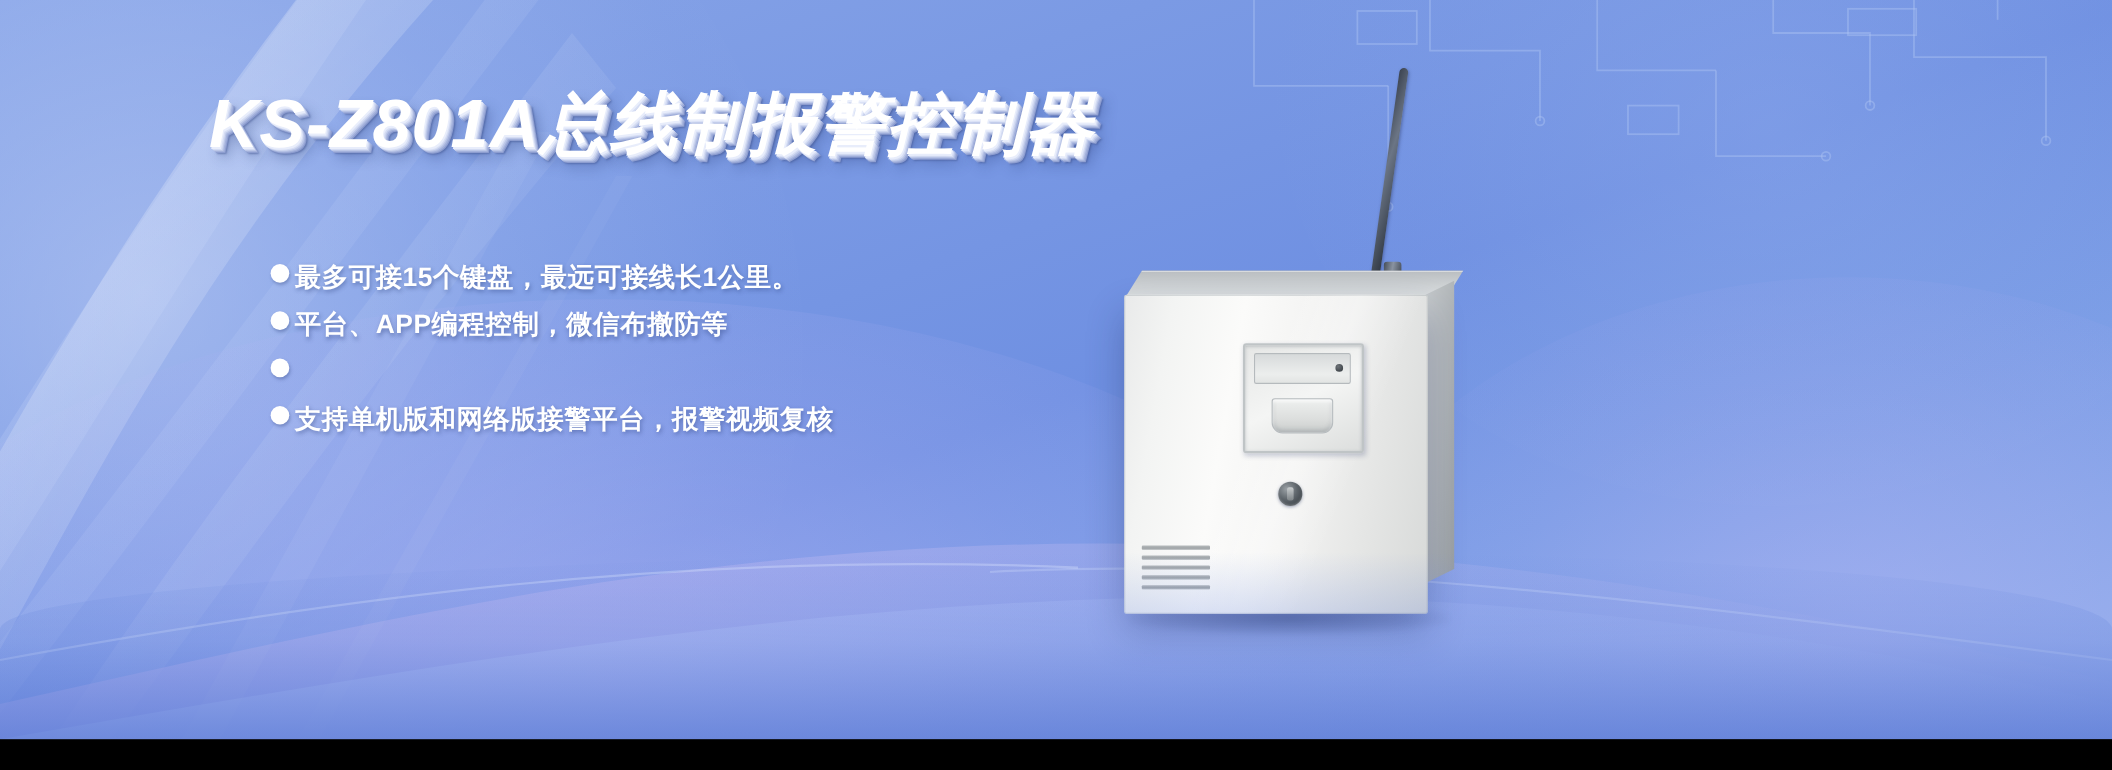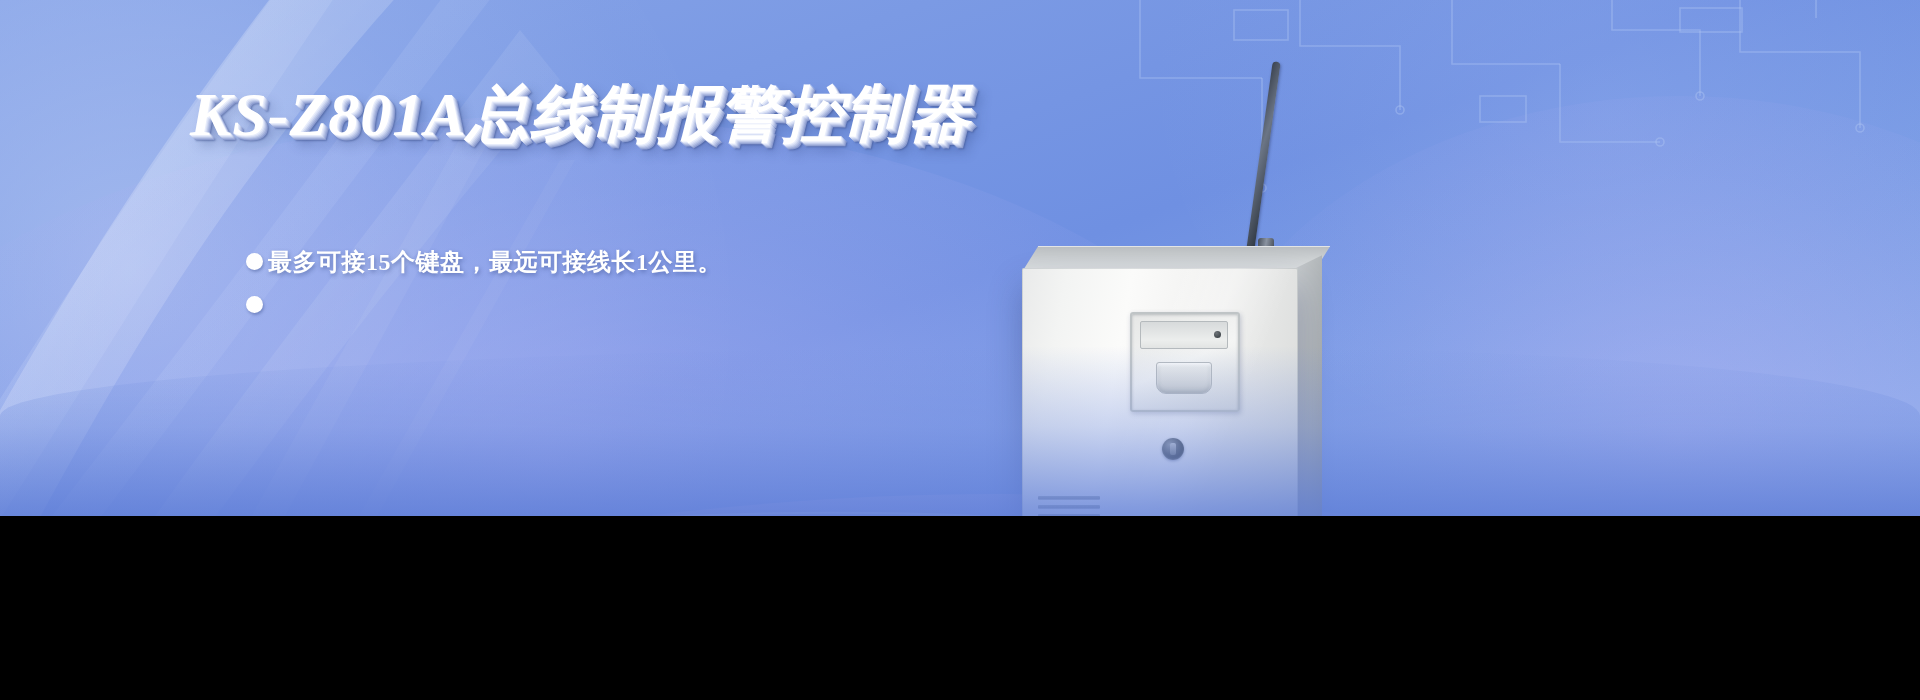--- a/index.html
+++ b/index.html
@@ -3,23 +3,23 @@
 <meta charset="utf-8">
 <style>
   html, body {
     margin: 0;
     padding: 0;
     background: #000;
   }
   #banner {
     position: relative;
     width: 1920px;
-    height: 516px;
+    height: 672px;
     overflow: hidden;
-    font-family: Liberation Serif, serif;
+    font-family: Liberation Sans, sans-serif;
     background: linear-gradient(160deg, #8aa6e8 0%, #7b9ae4 28%, #6f90e2 52%, #7b9de6 72%, #93b0ec 100%);
   }
 
   
   .bg-layer { position: absolute; inset: 0; pointer-events: none; }
 
   .glow-left {
     position: absolute;
     left: -420px; top: -260px;
     width: 1150px; height: 1150px;
@@ -93,21 +93,20 @@
 
   
   #features {
     position: absolute;
     left: 246px;
     top: 240px;
     width: 760px;
   }
   .feature-row {
     display: flex;
-    align-items: center;
     height: 43px;
     color: #ffffff;
     white-space: nowrap;
   }
   .bullet-dot {
     flex: 0 0 auto;
     width: 17px;
     height: 17px;
     border-radius: 50%;
     background: #ffffff;
@@ -389,26 +388,34 @@
     <h1 id="product-title">KS-Z801A总线制报警控制器</h1>
   </div>
 
   <div id="features">
 
     <div class="feature-row">
       <span class="bullet-dot"></span>
       <span class="feature-text">最多可接15个键盘，最远可接线长1公里。</span>
     </div>
 
-
-
     <div class="feature-row">
       <span class="bullet-dot"></span>
-    </div>
-
+      <span class="feature-text">平台、APP编程控制，微信布撤防等</span>
+    </div>
+
+
+    <div class="feature-row">
+      <span class="bullet-dot"></span>
+    </div>
+
+    <div class="feature-row">
+      <span class="bullet-dot"></span>
+      <span class="feature-text">支持单机版和网络版接警平台，报警视频复核</span>
+    </div>
 
   </div>
 
   <div id="product">
     <div id="antenna"></div>
     <div id="antenna-base"></div>
     <div id="box-top"></div>
     <div id="box-side"></div>
     <div id="box-shadow"></div>
     <div id="box-front"></div>

